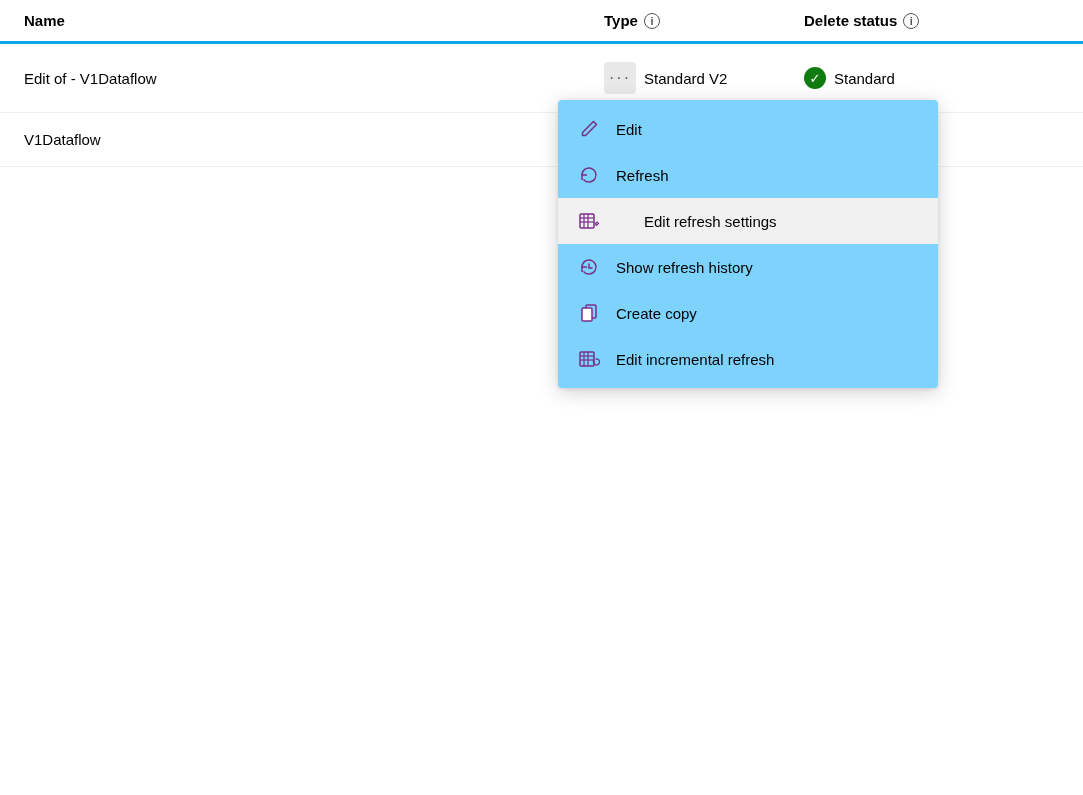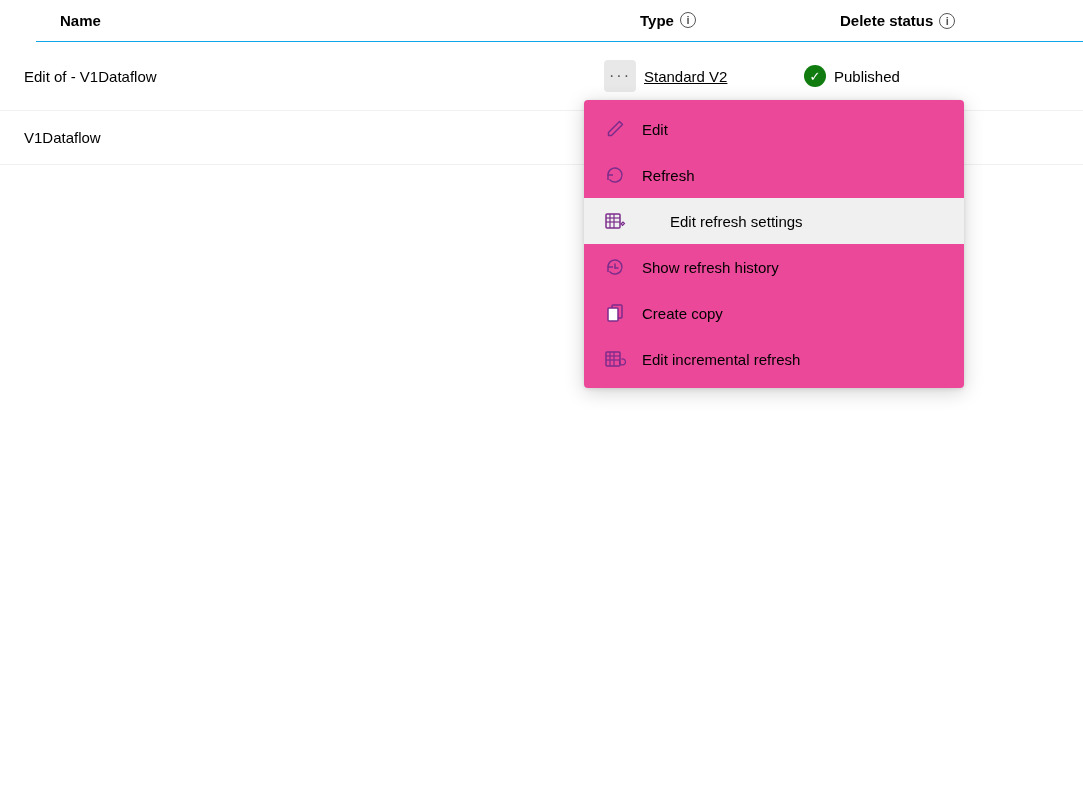--- a/index.html
+++ b/index.html
@@ -10,28 +10,27 @@
       height: 795px;
       overflow: hidden;
       position: relative;
     }
 
     
     .table-header {
       display: flex;
       align-items: center;
       padding: 12px 24px;
-      border-bottom: 1px solid #0ea5e9;
+      border-bottom: 3px solid #0ea5e9;
       font-weight: 700;
       font-size: 15px;
       color: #000;
-      margin-left: 36px;
     }
     .col-name { flex: 0 0 580px; }
-    .col-type { flex: 0 0 200px; display: flex; align-items: flex-start; gap: 6px; }
+    .col-type { flex: 0 0 200px; display: flex; align-items: flex-end; gap: 6px; }
     .col-draft { flex: 1; display: flex; align-items: center; gap: 6px; }
 
     .info-icon {
       display: inline-flex;
       align-items: center;
       justify-content: center;
       width: 16px;
       height: 16px;
       border-radius: 50%;
       border: 1.5px solid #555;
@@ -46,21 +45,21 @@
       align-items: center;
       padding: 18px 24px;
       border-bottom: 1px solid #f0f0f0;
       font-size: 15px;
       color: #000;
       position: relative;
     }
 
     .row-name { flex: 0 0 580px; }
     .row-actions { flex: 0 0 40px; display: flex; align-items: center; }
-    .row-type { flex: 0 0 160px; text-decoration: underline; }
+    .row-type { flex: 0 0 160px; }
     .row-status { flex: 1; display: flex; align-items: center; gap: 8px; }
 
     .more-btn {
       width: 32px;
       height: 32px;
       border-radius: 4px;
       background: #e8e8e8;
       border: none;
       cursor: pointer;
       display: flex;
@@ -79,23 +78,23 @@
       align-items: center;
       justify-content: center;
       color: white;
       font-size: 13px;
     }
 
     
     .context-menu {
       position: absolute;
       top: 100px;
-      left: 584px;
+      left: 558px;
       width: 380px;
-      background: #ec4899;
+      background: #7dd3fc;
       box-shadow: 0 4px 20px rgba(0,0,0,0.18), 0 1px 4px rgba(0,0,0,0.1);
       border-radius: 4px;
       z-index: 100;
       padding: 6px 0;
     }
 
     .menu-item {
       display: flex;
       align-items: center;
       gap: 16px;
@@ -154,21 +153,21 @@
     <span>Edit of - V1Dataflow</span>
   </div>
   <div class="row-actions">
     <button class="more-btn">···</button>
   </div>
   <div class="row-type">
     <span>Standard V2</span>
   </div>
   <div class="row-status">
     <span class="status-check">✓</span>
-    <span>Published</span>
+    <span>Standard</span>
   </div>
 </div>
 
 <div class="table-row">
   <div class="row-name">
     <span>V1Dataflow</span>
   </div>
   <div class="row-actions">
     
   </div>

